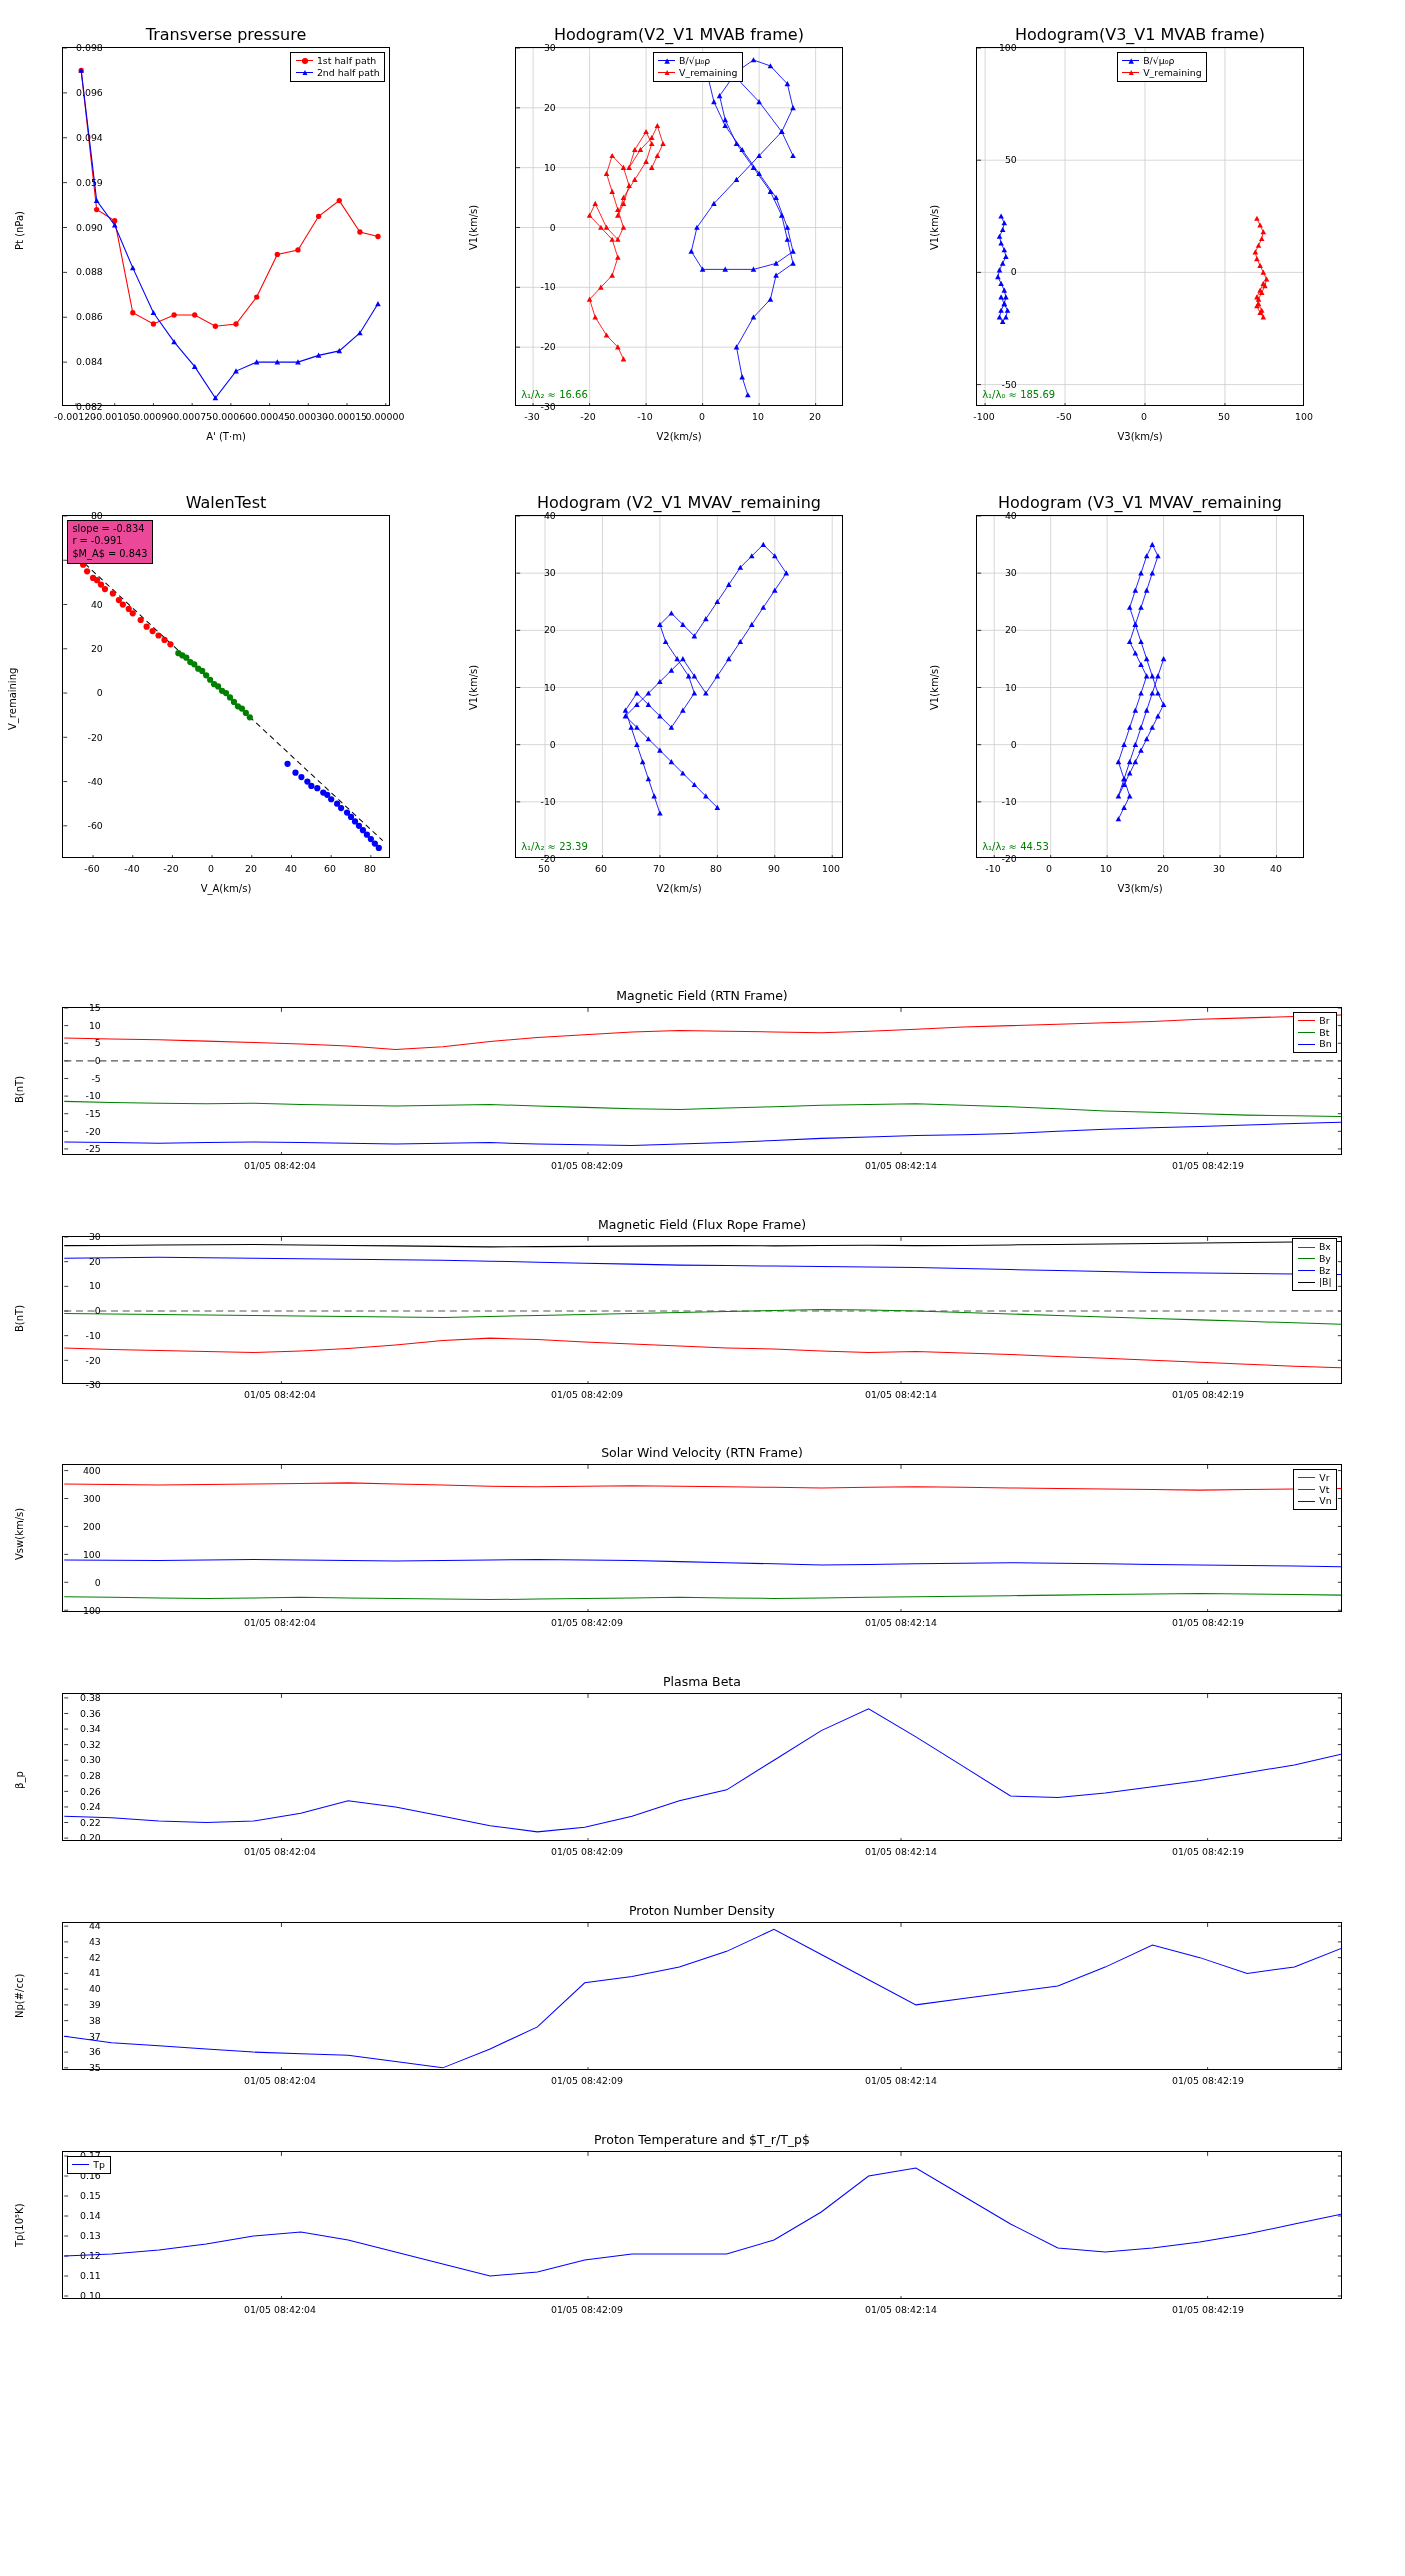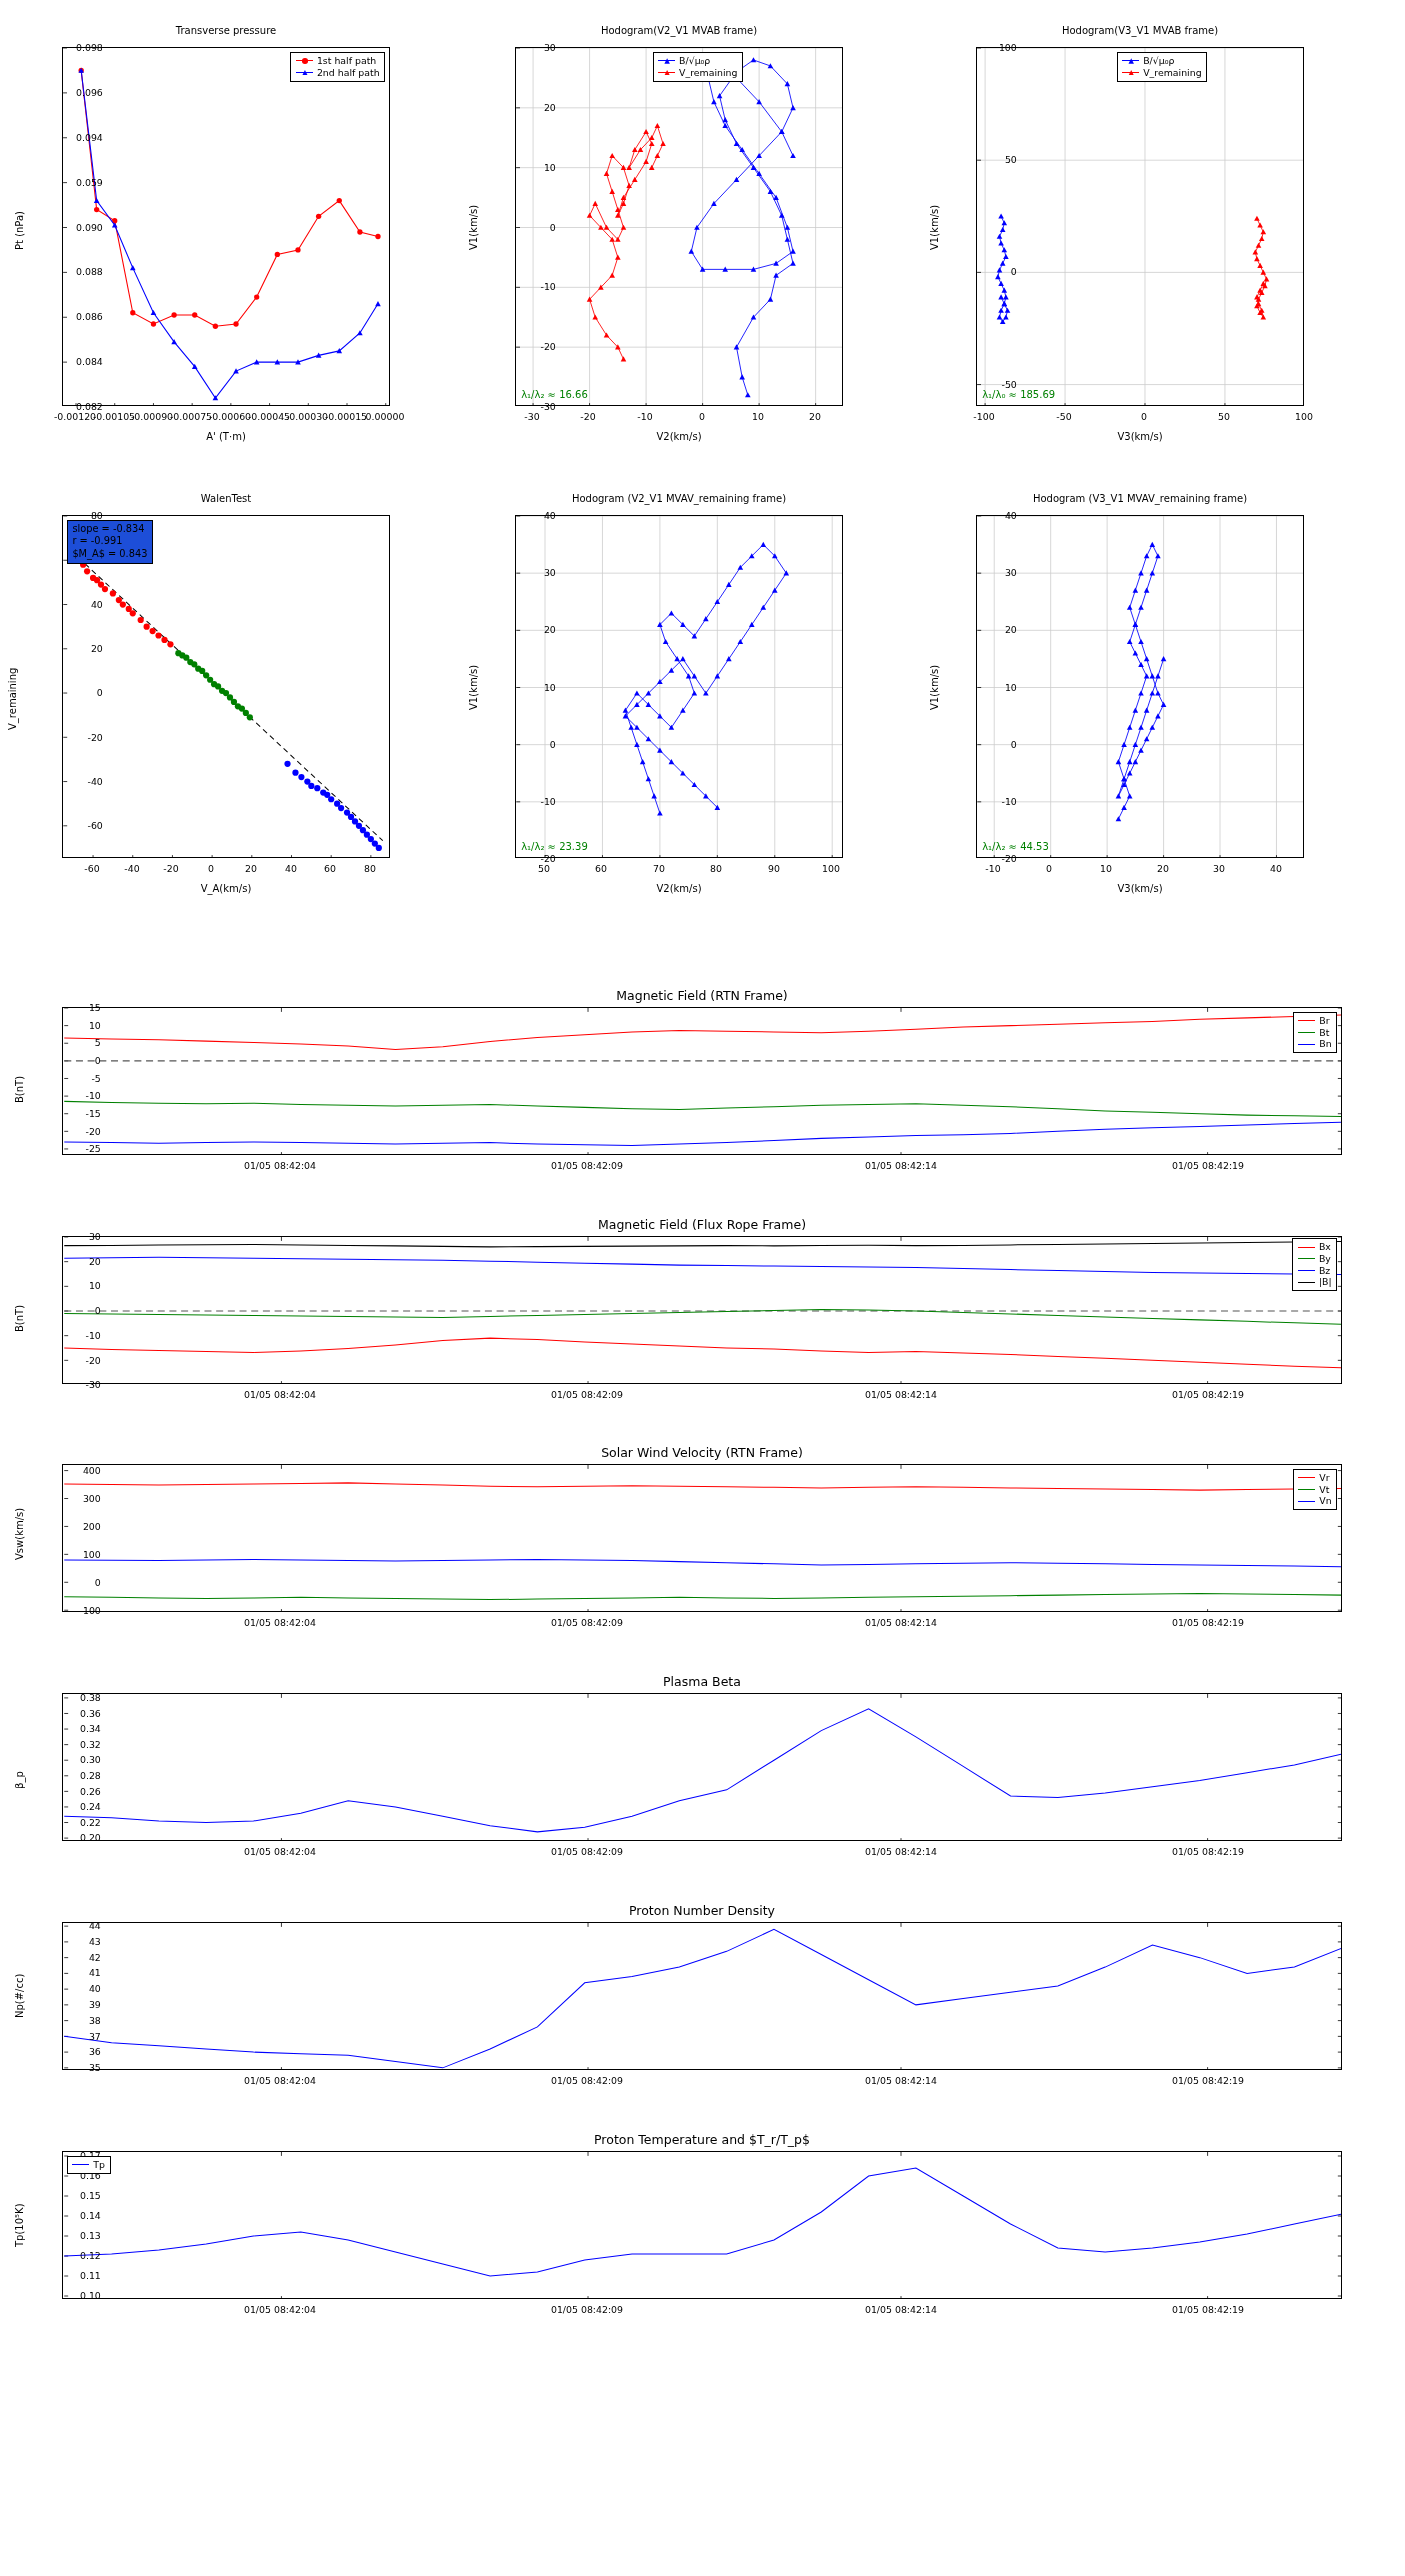--- a/index.html
+++ b/index.html
@@ -1,30 +1,30 @@
 <!DOCTYPE html>
 <html style="font-size:12.5px"><head>
 <meta charset="utf-8">
 <style>
   html,body{margin:0;padding:0;background:#ffffff;}
   body{width:1405px;height:2576px;font-family:"DejaVu Sans",sans-serif;color:#000;}
   .page{position:relative;width:1405px;height:2576px;}
   .panel{position:absolute;box-sizing:border-box;}
-  .plot-title{position:absolute;width:100%;text-align:center;font-size:10px;color:#000;top:-22px;left:0;}
+  .plot-title{position:absolute;width:100%;text-align:center;font-size:16px;color:#000;top:-22px;left:0;}
   .frame{position:absolute;left:0;top:0;right:0;bottom:0;border:0.8px solid #000;background:#fff;overflow:hidden;}
   .axis-label-x{position:absolute;width:100%;text-align:center;font-size:10px;}
   .axis-label-y{position:absolute;font-size:10px;transform-origin:0 0;}
   .tick-x{position:absolute;font-size:9.4px;text-align:center;transform:translateX(-50%);color:#000;}
   .tick-y{position:absolute;font-size:9.4px;text-align:right;transform:translateY(-50%);color:#000;}
   .legend{position:absolute;border:0.8px solid #000;background:#fff;font-size:9.4px;padding:2.3px 4.7px;z-index:8;}
   .legend .row{display:flex;align-items:center;gap:3.9px;white-space:nowrap;line-height:11.7px;}
   .legend .swatch{display:inline-block;width:17px;height:0;border-top:1.6px solid #000;position:relative;}
   .legend .mk{position:absolute;left:6.2px;top:-3.1px;width:5.5px;height:5.5px;}
   .anno{position:absolute;font-size:10px;}
-  .boxanno{position:absolute;border:0.8px solid #000;background:#1d4ed8;font-size:9.8px;padding:2.3px 4.7px;line-height:12.5px;z-index:9;}
+  .boxanno{position:absolute;border:0.8px solid #000;background:#ec4899;font-size:9.8px;padding:2.3px 4.7px;line-height:12.5px;z-index:9;}
   svg{position:absolute;left:0;top:0;overflow:visible;}
   .ts-title{position:absolute;width:100%;text-align:center;font-size:12.5px;top:-19px;left:0;}
 </style>
 </head>
 <body>
 
 <div class="page">
 
   <div class="panel" id="p-transverse" style="left:62px;top:47px;width:328px;height:359px;">
     <div class="plot-title">Transverse pressure</div>

